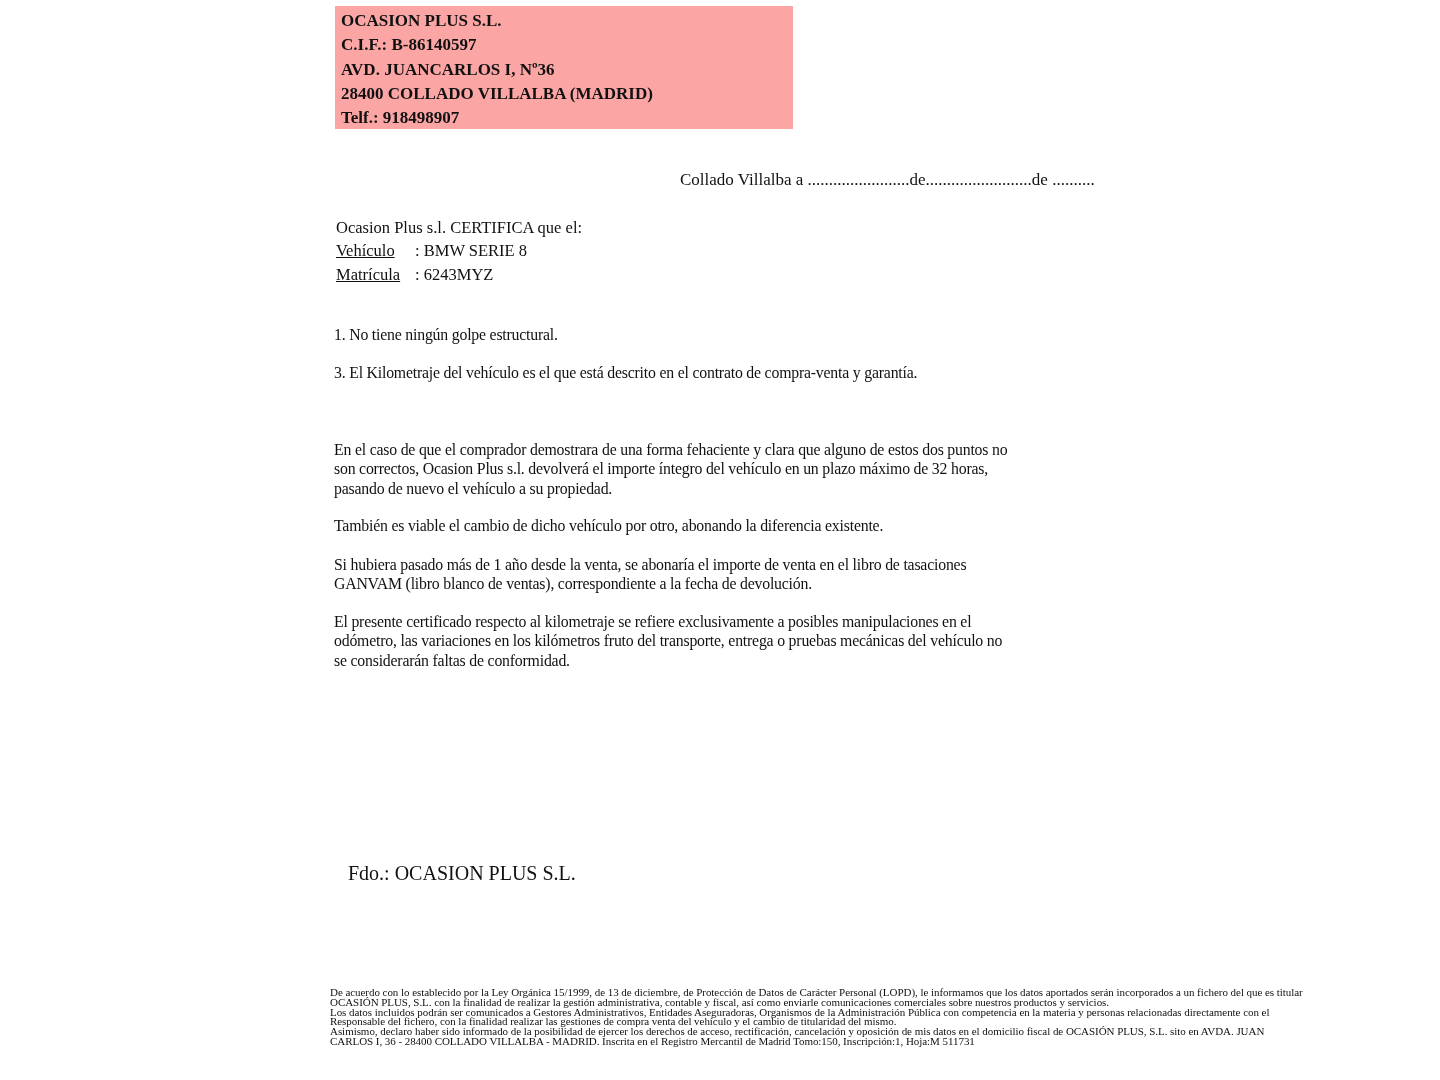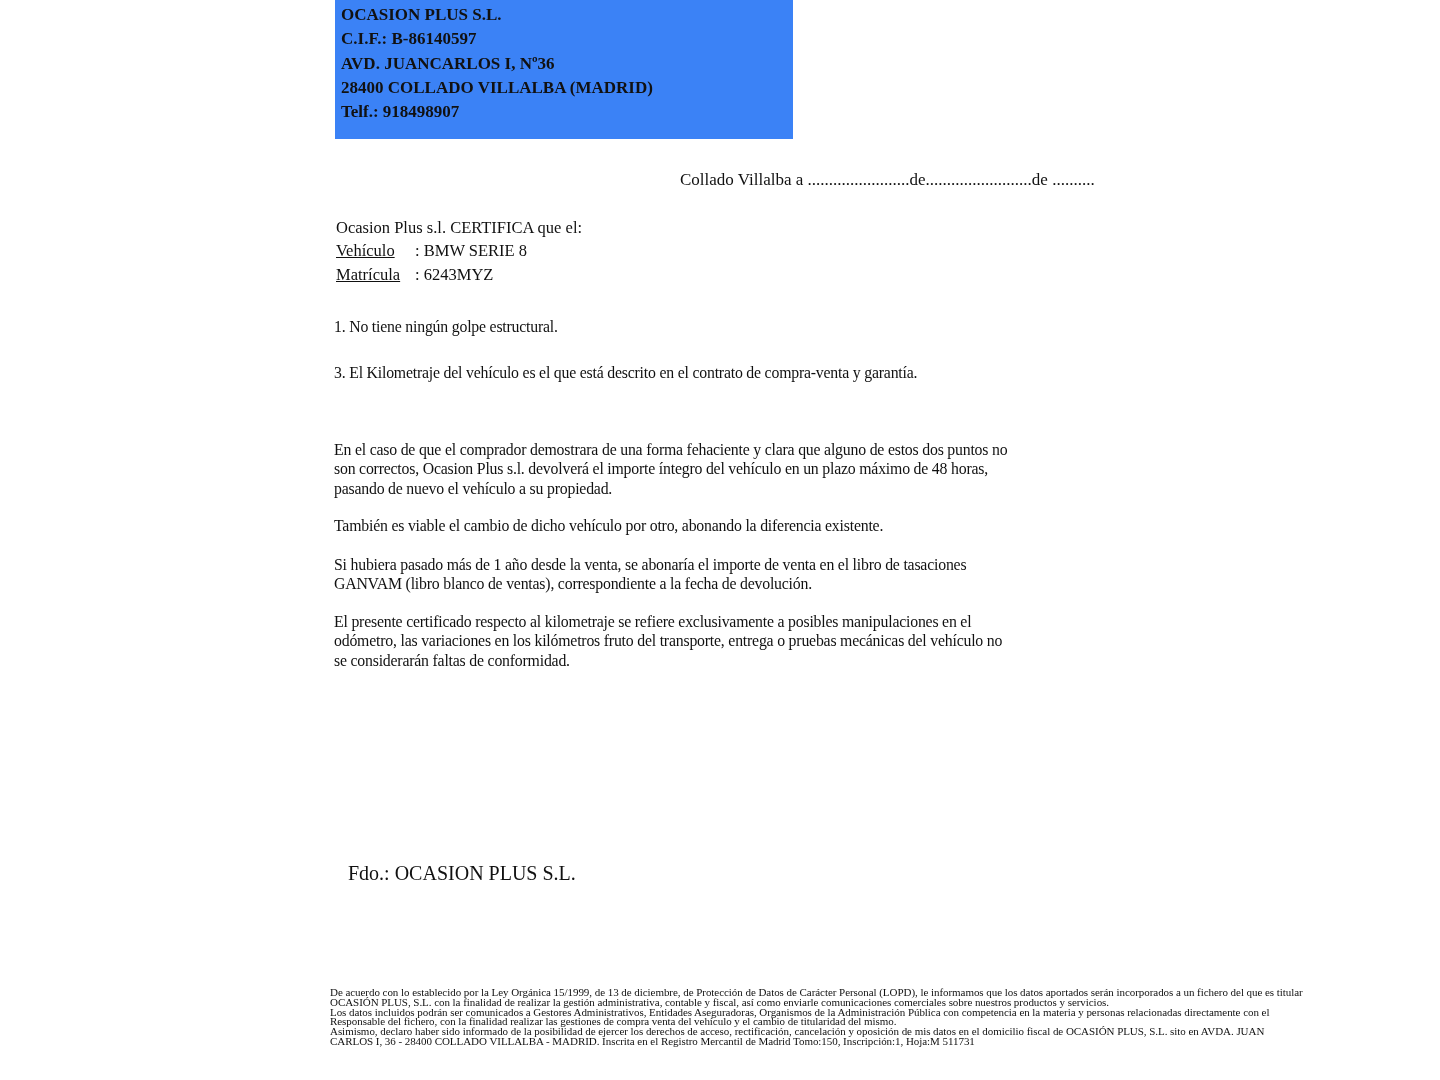--- a/index.html
+++ b/index.html
@@ -13,25 +13,25 @@
     height: 1080px;
     background: #ffffff;
     font-family: "Liberation Serif", "DejaVu Serif", serif;
     color: #111111;
     overflow: hidden;
   }
   .abs { position: absolute; }
 
   .header-box {
     left: 335px;
-    top: 0;
+    top: 6px;
     width: 452px;
     height: 120px;
-    background: #3b82f6;
-    padding: 3px 0 16px 6px;
+    background: #fca5a5;
+    padding: 3px 0 0 6px;
   }
   .header-box .hline {
     font-weight: bold;
     font-size: 17px;
     line-height: 24.3px;
     white-space: pre;
   }
 
   .date-line {
     left: 680px;
@@ -54,21 +54,21 @@
   }
   .label-underline + span { text-decoration: none; }
 
   .bodytext {
     left: 334px;
     font-size: 15.8px;
     line-height: 19.4px;
     letter-spacing: -0.2px;
     white-space: pre;
   }
-  .pt1 { top: 317px; }
+  .pt1 { top: 325px; }
   .pt2 { top: 363px; }
   .pg1 { top: 440px; }
   .pg2 { top: 516px; }
   .pg3 { top: 555px; }
   .pg4 { top: 612px; }
 
   .signature {
     left: 348px;
     top: 862px;
     font-size: 20px;
@@ -102,21 +102,21 @@
   <div class="abs certify">
     <div class="row">Ocasion Plus s.l. CERTIFICA que el:</div>
     <div class="row"><span class="label-underline">Vehículo</span><span>: BMW SERIE 8</span></div>
     <div class="row"><span class="label-underline">Matrícula</span><span>: 6243MYZ</span></div>
   </div>
 
   <div class="abs bodytext pt1">1. No tiene ningún golpe estructural.</div>
   <div class="abs bodytext pt2">3. El Kilometraje del vehículo es el que está descrito en el contrato de compra-venta y garantía.</div>
 
   <div class="abs bodytext pg1">En el caso de que el comprador demostrara de una forma fehaciente y clara que alguno de estos dos puntos no
-son correctos, Ocasion Plus s.l. devolverá el importe íntegro del vehículo en un plazo máximo de 48 horas,
+son correctos, Ocasion Plus s.l. devolverá el importe íntegro del vehículo en un plazo máximo de 32 horas,
 pasando de nuevo el vehículo a su propiedad.</div>
   <div class="abs bodytext pg2">También es viable el cambio de dicho vehículo por otro, abonando la diferencia existente.</div>
   <div class="abs bodytext pg3">Si hubiera pasado más de 1 año desde la venta, se abonaría el importe de venta en el libro de tasaciones
 GANVAM (libro blanco de ventas), correspondiente a la fecha de devolución.</div>
   <div class="abs bodytext pg4">El presente certificado respecto al kilometraje se refiere exclusivamente a posibles manipulaciones en el
 odómetro, las variaciones en los kilómetros fruto del transporte, entrega o pruebas mecánicas del vehículo no
 se considerarán faltas de conformidad.</div>
 
   <div class="abs signature">Fdo.: OCASION PLUS S.L.</div>
 

